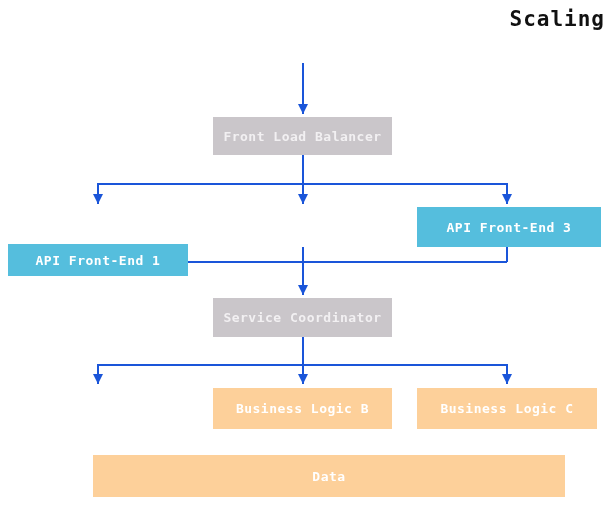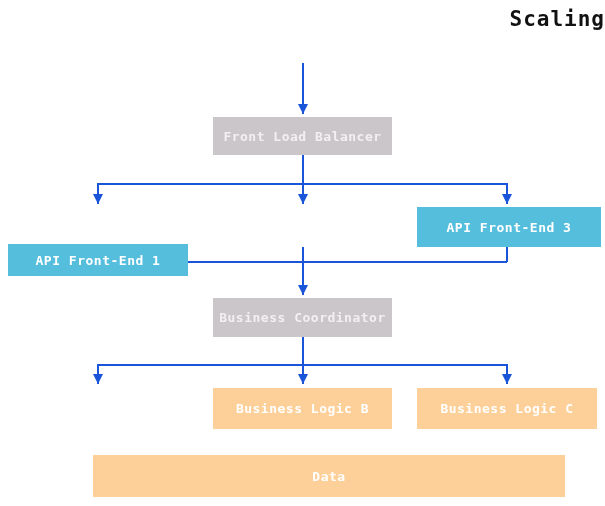--- a/index.html
+++ b/index.html
@@ -77,20 +77,20 @@
     <path d="M303,337 L303,384" marker-end="url(#ah)"></path>
     <path d="M303,365 L98,365 L98,384" marker-end="url(#ah)"></path>
     <path d="M303,365 L507,365 L507,384" marker-end="url(#ah)"></path>
   </svg>
 
   <div id="n-flb" class="node gray">Front Load Balancer</div>
 
   <div id="n-api1" class="node cyan">API Front-End 1</div>
   <div id="n-api3" class="node cyan">API Front-End 3</div>
 
-  <div id="n-sc" class="node gray">Business Coordinator</div>
+  <div id="n-sc" class="node gray">Service Coordinator</div>
 
   <div id="n-blc" class="node peach">Business Logic C</div>
   <div id="n-blb" class="node peach">Business Logic B</div>
 
   <div id="n-data" class="node peach">Data</div>
 
 </div>
 
 </body></html>

